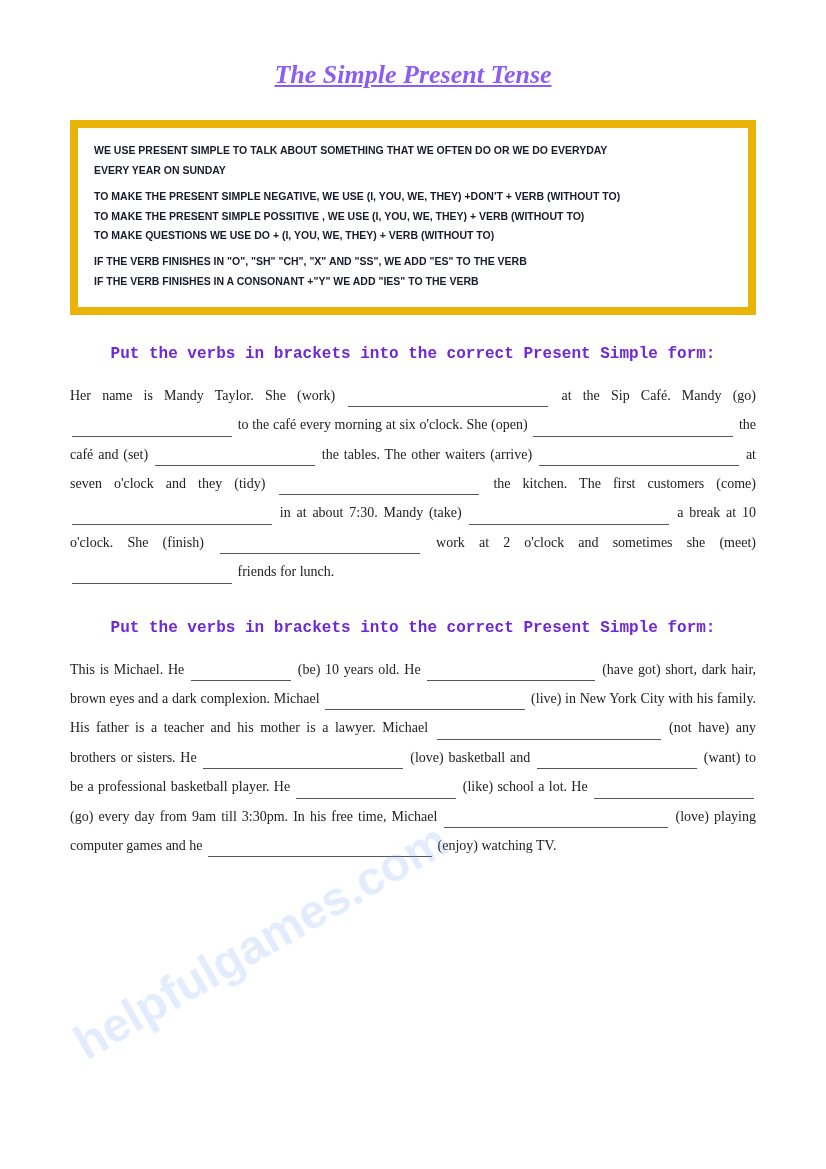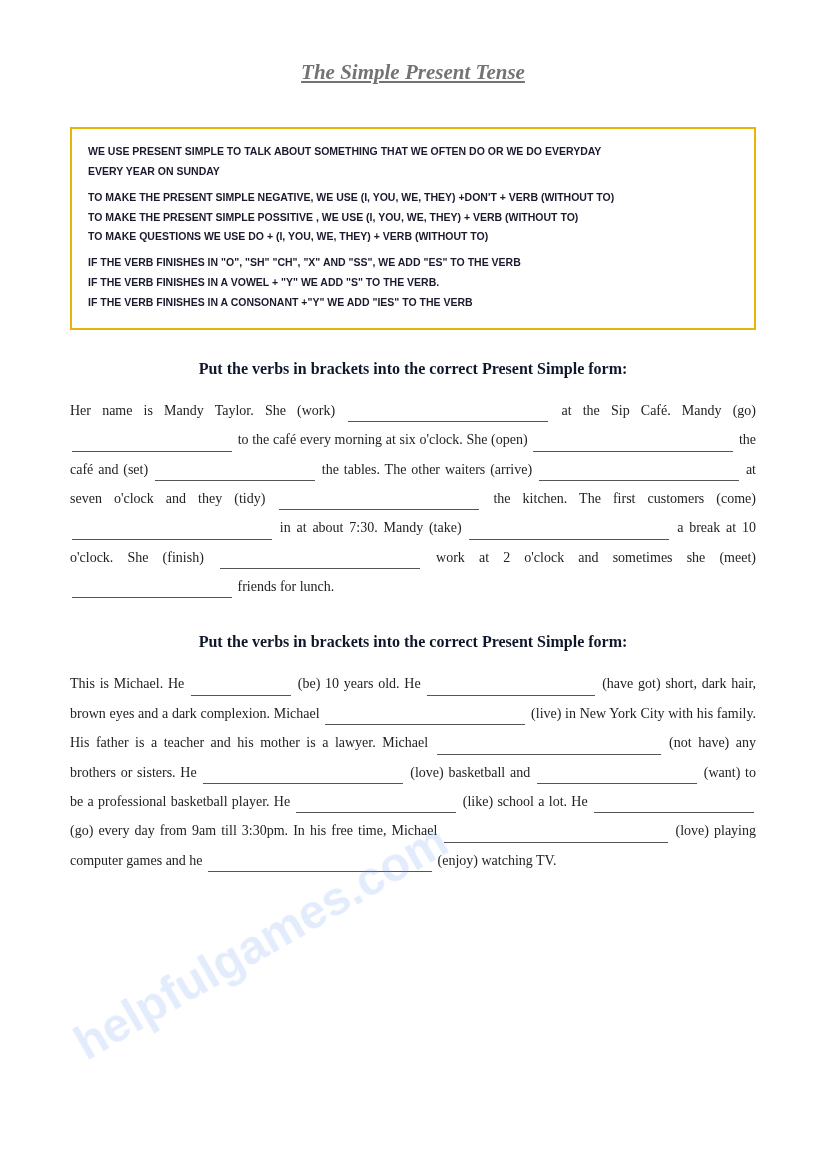--- a/index.html
+++ b/index.html
@@ -12,30 +12,30 @@
       background: #ffffff;
       font-family: 'Times New Roman', Times, serif;
       width: 826px;
       min-height: 1169px;
       padding: 60px 70px;
       color: #222;
     }
 
     .page-title {
       text-align: center;
-      font-size: 21px;
+      font-size: 26px;
       font-weight: bold;
       font-style: italic;
       text-decoration: underline;
-      margin-bottom: 42px;
-      color: #737373;
+      margin-bottom: 30px;
+      color: #8b5cf6;
     }
 
     .info-box {
-      border: 2px solid #eab308;
+      border: 8px solid #eab308;
       padding: 14px 16px;
       margin-bottom: 30px;
       font-family: Arial, sans-serif;
       font-size: 10.5px;
       font-weight: bold;
       text-transform: uppercase;
       color: #1a1a2e;
       line-height: 1.7;
     }
 
@@ -45,22 +45,22 @@
 
     .info-box .spacer {
       margin-bottom: 8px;
     }
 
     .section-heading {
       font-size: 16px;
       font-weight: bold;
       text-align: center;
       margin-bottom: 18px;
-      color: #0f172a;
-      font-family: Liberation Serif, serif;
+      color: #6d28d9;
+      font-family: Liberation Mono, monospace;
     }
 
     .exercise-block {
       margin-bottom: 32px;
     }
 
     .exercise-text {
       font-size: 14px;
       line-height: 2.1;
       color: #222;
@@ -112,21 +112,20 @@
 
 <h1 class="page-title">The Simple Present Tense</h1>
 
 <div class="info-box">
   <p>WE USE PRESENT SIMPLE TO TALK ABOUT SOMETHING THAT WE OFTEN DO OR WE DO EVERYDAY</p>
   <p class="spacer">EVERY YEAR ON SUNDAY</p>
   <p>TO MAKE THE PRESENT SIMPLE NEGATIVE, WE USE (I, YOU, WE, THEY) +DON'T + VERB (WITHOUT TO)</p>
   <p>TO MAKE THE PRESENT SIMPLE POSSITIVE , WE USE (I, YOU, WE, THEY) + VERB (WITHOUT TO)</p>
   <p class="spacer">TO MAKE QUESTIONS WE USE DO + (I, YOU, WE, THEY) + VERB (WITHOUT TO)</p>
   <p>IF THE VERB FINISHES IN "O", "SH" "CH", "X" AND "SS", WE ADD "ES" TO THE VERB</p>
-  <p>IF THE VERB FINISHES IN A VOWEL + "Y" WE ADD "S" TO THE VERB.</p>
   <p>IF THE VERB FINISHES IN A CONSONANT +"Y" WE ADD "IES" TO THE VERB</p>
 </div>
 
 <div class="exercise-block">
   <h2 class="section-heading">Put the verbs in brackets into the correct Present Simple form:</h2>
   <div class="exercise-text">
     <span>Her name is Mandy Taylor. She (work) </span><span class="dots dots-long">&nbsp;&nbsp;&nbsp;&nbsp;&nbsp;&nbsp;&nbsp;&nbsp;&nbsp;&nbsp;&nbsp;&nbsp;&nbsp;&nbsp;&nbsp;&nbsp;&nbsp;&nbsp;&nbsp;&nbsp;&nbsp;&nbsp;&nbsp;&nbsp;&nbsp;&nbsp;&nbsp;&nbsp;&nbsp;&nbsp;&nbsp;&nbsp;&nbsp;&nbsp;&nbsp;&nbsp;&nbsp;&nbsp;&nbsp;&nbsp;</span><span> at the Sip Café. Mandy (go) </span><span class="dots dots-medium">&nbsp;&nbsp;&nbsp;&nbsp;&nbsp;&nbsp;&nbsp;&nbsp;&nbsp;&nbsp;&nbsp;&nbsp;&nbsp;&nbsp;&nbsp;&nbsp;&nbsp;&nbsp;&nbsp;&nbsp;&nbsp;&nbsp;&nbsp;&nbsp;&nbsp;&nbsp;&nbsp;&nbsp;&nbsp;&nbsp;&nbsp;&nbsp;</span><span> to the café every morning at six o'clock. She (open) </span><span class="dots dots-long">&nbsp;&nbsp;&nbsp;&nbsp;&nbsp;&nbsp;&nbsp;&nbsp;&nbsp;&nbsp;&nbsp;&nbsp;&nbsp;&nbsp;&nbsp;&nbsp;&nbsp;&nbsp;&nbsp;&nbsp;&nbsp;&nbsp;&nbsp;&nbsp;&nbsp;&nbsp;&nbsp;&nbsp;&nbsp;&nbsp;&nbsp;&nbsp;&nbsp;&nbsp;&nbsp;&nbsp;&nbsp;&nbsp;&nbsp;&nbsp;&nbsp;&nbsp;&nbsp;&nbsp;&nbsp;&nbsp;&nbsp;&nbsp;</span><span> the café and (set) </span><span class="dots dots-medium">&nbsp;&nbsp;&nbsp;&nbsp;&nbsp;&nbsp;&nbsp;&nbsp;&nbsp;&nbsp;&nbsp;&nbsp;&nbsp;&nbsp;&nbsp;&nbsp;&nbsp;&nbsp;&nbsp;&nbsp;&nbsp;&nbsp;&nbsp;&nbsp;&nbsp;&nbsp;&nbsp;&nbsp;&nbsp;&nbsp;&nbsp;&nbsp;</span><span> the tables. The other waiters (arrive) </span><span class="dots dots-long">&nbsp;&nbsp;&nbsp;&nbsp;&nbsp;&nbsp;&nbsp;&nbsp;&nbsp;&nbsp;&nbsp;&nbsp;&nbsp;&nbsp;&nbsp;&nbsp;&nbsp;&nbsp;&nbsp;&nbsp;&nbsp;&nbsp;&nbsp;&nbsp;&nbsp;&nbsp;&nbsp;&nbsp;&nbsp;&nbsp;&nbsp;&nbsp;&nbsp;&nbsp;&nbsp;&nbsp;&nbsp;&nbsp;&nbsp;&nbsp;&nbsp;&nbsp;&nbsp;&nbsp;&nbsp;&nbsp;&nbsp;&nbsp;&nbsp;&nbsp;&nbsp;&nbsp;</span><span> at seven o'clock and they (tidy) </span><span class="dots dots-long">&nbsp;&nbsp;&nbsp;&nbsp;&nbsp;&nbsp;&nbsp;&nbsp;&nbsp;&nbsp;&nbsp;&nbsp;&nbsp;&nbsp;&nbsp;&nbsp;&nbsp;&nbsp;&nbsp;&nbsp;&nbsp;&nbsp;&nbsp;&nbsp;&nbsp;&nbsp;&nbsp;&nbsp;&nbsp;&nbsp;&nbsp;&nbsp;&nbsp;&nbsp;&nbsp;&nbsp;&nbsp;&nbsp;&nbsp;&nbsp;&nbsp;&nbsp;&nbsp;&nbsp;&nbsp;&nbsp;&nbsp;&nbsp;&nbsp;&nbsp;</span><span> the kitchen. The first customers (come) </span><span class="dots dots-long">&nbsp;&nbsp;&nbsp;&nbsp;&nbsp;&nbsp;&nbsp;&nbsp;&nbsp;&nbsp;&nbsp;&nbsp;&nbsp;&nbsp;&nbsp;&nbsp;&nbsp;&nbsp;&nbsp;&nbsp;&nbsp;&nbsp;&nbsp;&nbsp;&nbsp;&nbsp;&nbsp;&nbsp;&nbsp;&nbsp;&nbsp;&nbsp;&nbsp;&nbsp;&nbsp;&nbsp;&nbsp;&nbsp;&nbsp;&nbsp;&nbsp;&nbsp;&nbsp;&nbsp;&nbsp;&nbsp;&nbsp;&nbsp;</span><span> in at about 7:30. Mandy (take) </span><span class="dots dots-long">&nbsp;&nbsp;&nbsp;&nbsp;&nbsp;&nbsp;&nbsp;&nbsp;&nbsp;&nbsp;&nbsp;&nbsp;&nbsp;&nbsp;&nbsp;&nbsp;&nbsp;&nbsp;&nbsp;&nbsp;&nbsp;&nbsp;&nbsp;&nbsp;&nbsp;&nbsp;&nbsp;&nbsp;&nbsp;&nbsp;&nbsp;&nbsp;&nbsp;&nbsp;&nbsp;&nbsp;&nbsp;&nbsp;&nbsp;&nbsp;&nbsp;&nbsp;&nbsp;&nbsp;&nbsp;&nbsp;&nbsp;&nbsp;&nbsp;&nbsp;&nbsp;&nbsp;&nbsp;&nbsp;</span><span> a break at 10 o'clock. She (finish) </span><span class="dots dots-long">&nbsp;&nbsp;&nbsp;&nbsp;&nbsp;&nbsp;&nbsp;&nbsp;&nbsp;&nbsp;&nbsp;&nbsp;&nbsp;&nbsp;&nbsp;&nbsp;&nbsp;&nbsp;&nbsp;&nbsp;&nbsp;&nbsp;&nbsp;&nbsp;&nbsp;&nbsp;&nbsp;&nbsp;&nbsp;&nbsp;&nbsp;&nbsp;&nbsp;&nbsp;&nbsp;&nbsp;&nbsp;&nbsp;&nbsp;&nbsp;&nbsp;&nbsp;&nbsp;&nbsp;&nbsp;&nbsp;&nbsp;&nbsp;</span><span> work at 2 o'clock and sometimes she (meet) </span><span class="dots dots-medium">&nbsp;&nbsp;&nbsp;&nbsp;&nbsp;&nbsp;&nbsp;&nbsp;&nbsp;&nbsp;&nbsp;&nbsp;&nbsp;&nbsp;&nbsp;&nbsp;&nbsp;&nbsp;&nbsp;&nbsp;&nbsp;&nbsp;&nbsp;&nbsp;&nbsp;&nbsp;&nbsp;&nbsp;&nbsp;&nbsp;&nbsp;&nbsp;</span><span> friends for lunch.</span>
   </div>
 </div>
 

